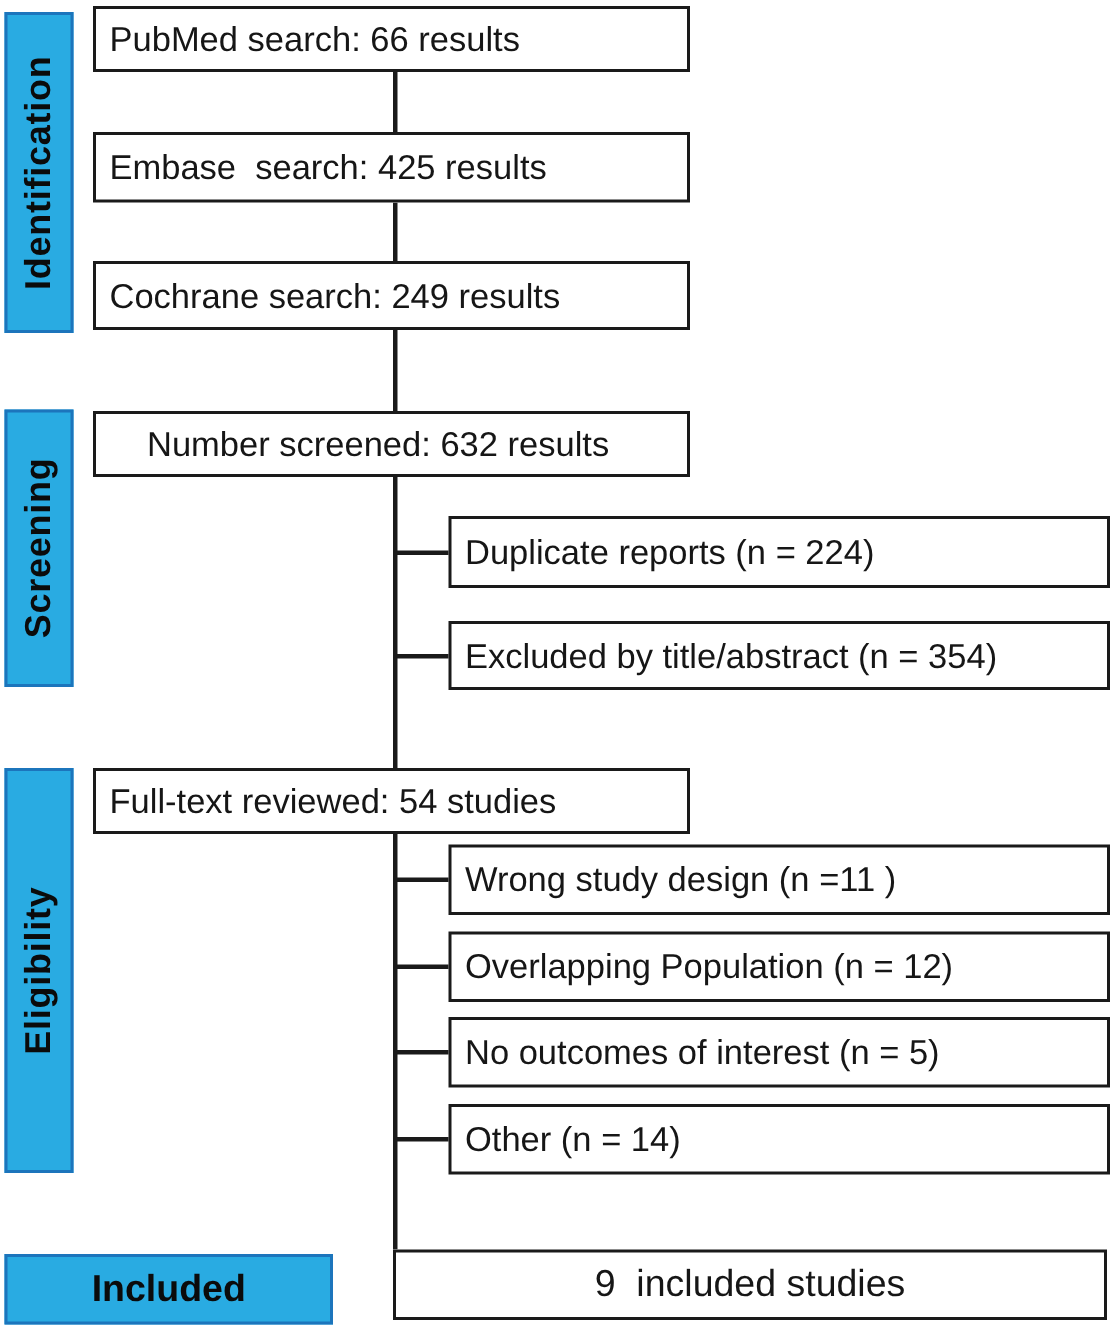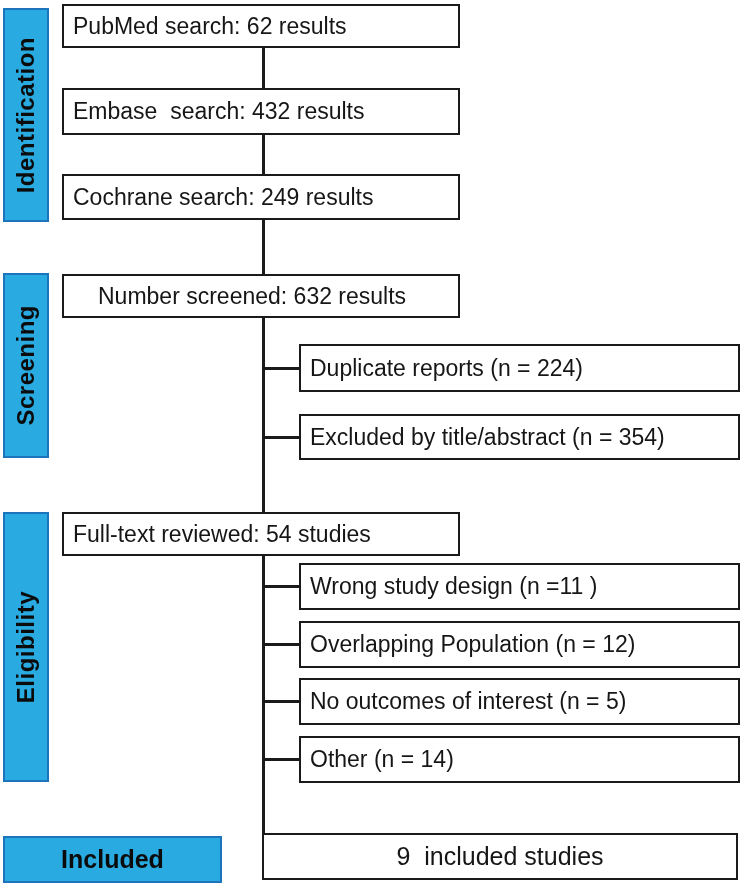--- a/index.html
+++ b/index.html
@@ -75,24 +75,24 @@
   <div class="line" style="left:262px;top:556px;width:3px;height:277px;"></div>
 
   <div class="line" style="left:262px;top:367px;width:39px;height:3px;"></div>
   <div class="line" style="left:262px;top:436px;width:39px;height:3px;"></div>
   <div class="line" style="left:262px;top:585px;width:39px;height:3px;"></div>
   <div class="line" style="left:262px;top:643px;width:39px;height:3px;"></div>
   <div class="line" style="left:262px;top:700px;width:39px;height:3px;"></div>
   <div class="line" style="left:262px;top:758px;width:39px;height:3px;"></div>
 
   <div class="box" style="left:62px;top:4px;width:398px;height:44px;">
-    <span>PubMed search: 62 results</span>
+    <span>PubMed search: 66 results</span>
   </div>
   <div class="box" style="left:62px;top:88px;width:398px;height:47px;">
-    <span>Embase  search: 432 results</span>
+    <span>Embase  search: 425 results</span>
   </div>
   <div class="box" style="left:62px;top:174px;width:398px;height:46px;">
     <span>Cochrane search: 249 results</span>
   </div>
   <div class="box" style="left:62px;top:274px;width:398px;height:44px;padding-left:34px;">
     <span>Number screened: 632 results</span>
   </div>
   <div class="box" style="left:62px;top:512px;width:398px;height:44px;">
     <span>Full-text reviewed: 54 studies</span>
   </div>

